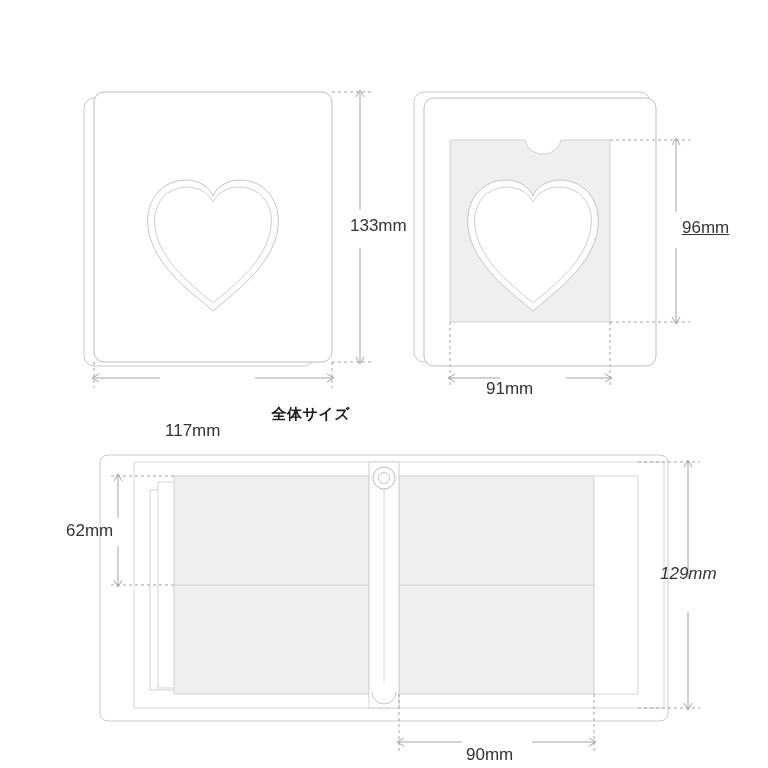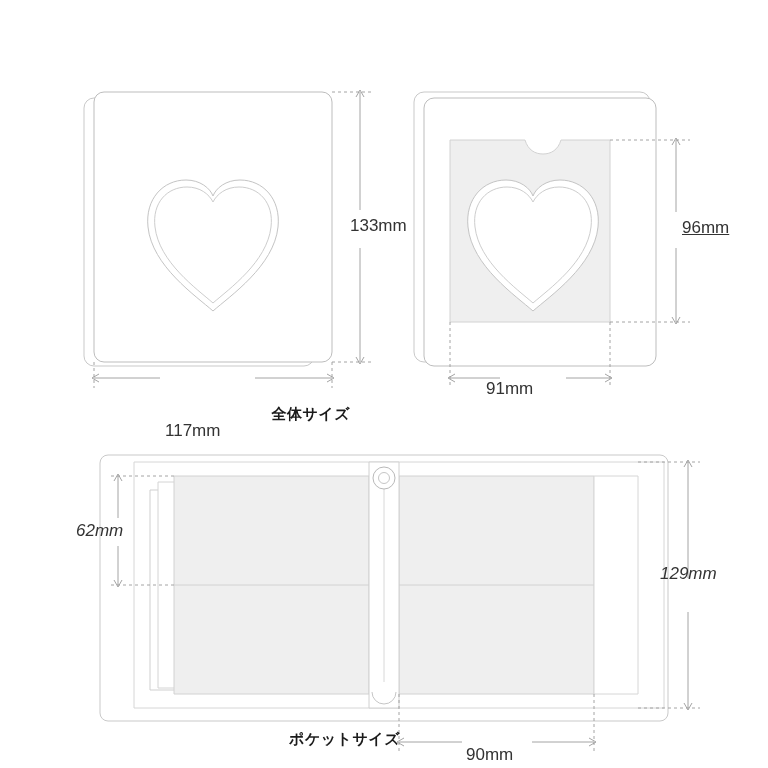--- a/index.html
+++ b/index.html
@@ -51,21 +51,21 @@
     position: absolute;
     font-size: 17px;
     color: #333;
     text-align: center;
     white-space: nowrap;
   }
   .dl-133 { top: 216px; left: 350px; }
   .dl-117 { top: 381px; left: 165px; margin-top: 40px; }
   .dl-96  { top: 218px; left: 682px; text-decoration: underline; }
   .dl-91  { top: 379px; left: 486px; }
-  .dl-62  { top: 521px; left: 76px; font-style: italic; }
+  .dl-62  { top: 521px; left: 66px; }
   .dl-129 { top: 564px; left: 660px; font-style: italic; }
   .dl-90  { top: 745px; left: 466px; }
 </style>
 </head>
 <body>
 
 <div class="page">
 
 
   <svg class="diagram" width="768" height="768" viewBox="0 0 768 768">
@@ -210,15 +210,14 @@
 
   <div class="dimlabel dl-133">133mm</div>
   <div class="dimlabel dl-117">117mm</div>
   <div class="dimlabel dl-96">96mm</div>
   <div class="dimlabel dl-91">91mm</div>
   <div class="dimlabel dl-62">62mm</div>
   <div class="dimlabel dl-129">129mm</div>
   <div class="dimlabel dl-90">90mm</div>
 
   <div class="caption cap-overall">全体サイズ</div>
-  <div class="caption cap-pocket">ポケットサイズ</div>
 
 </div>
 
 </body></html>

